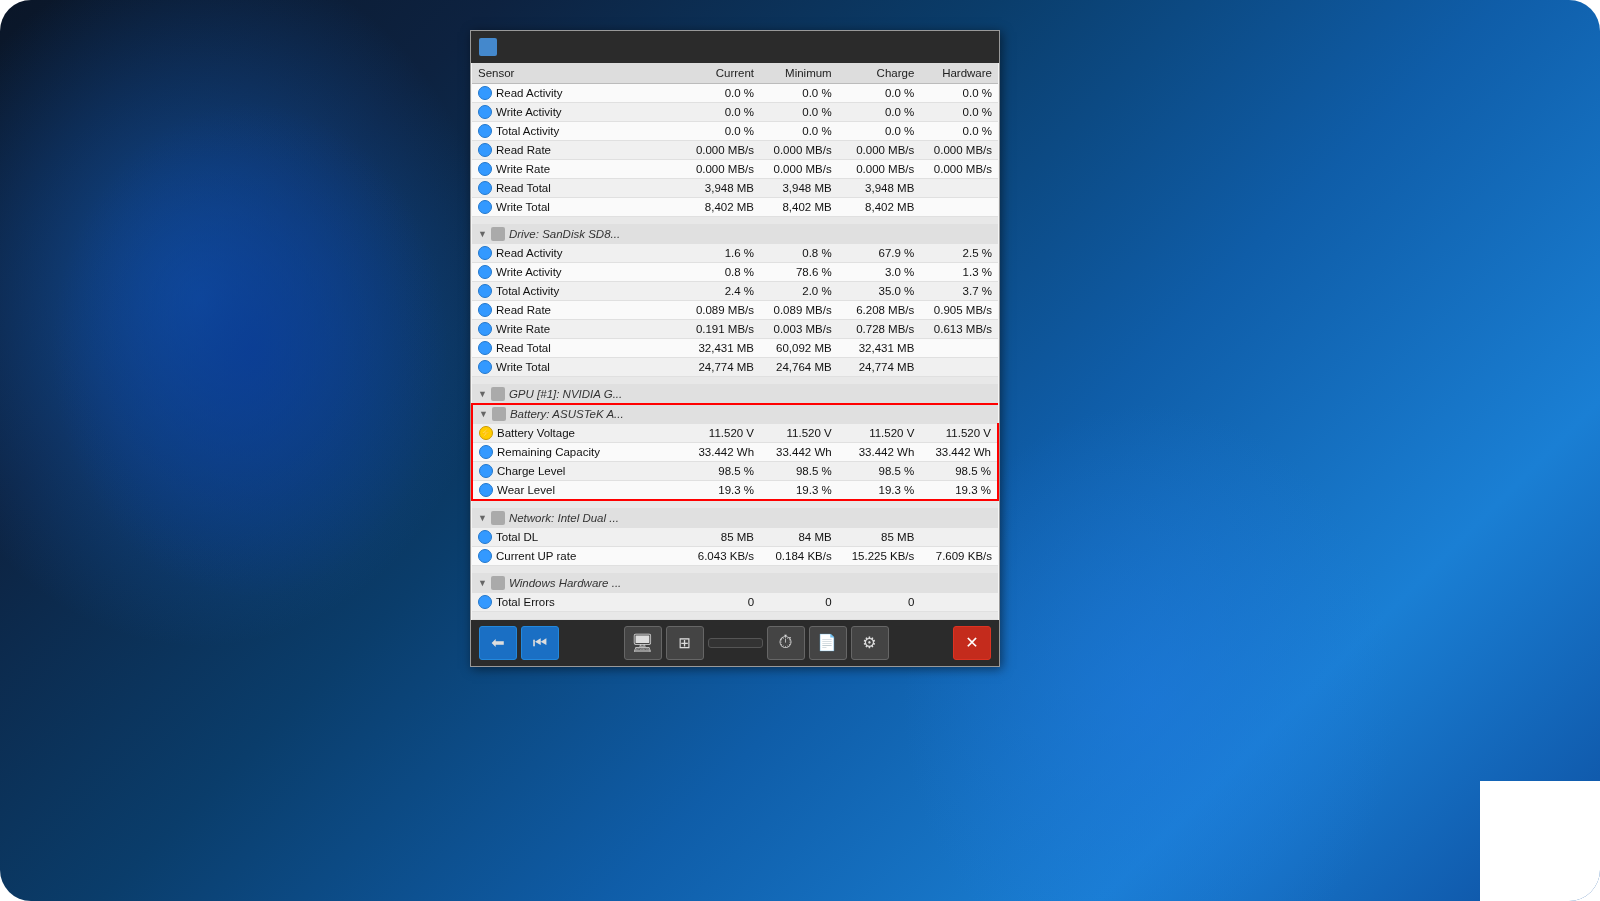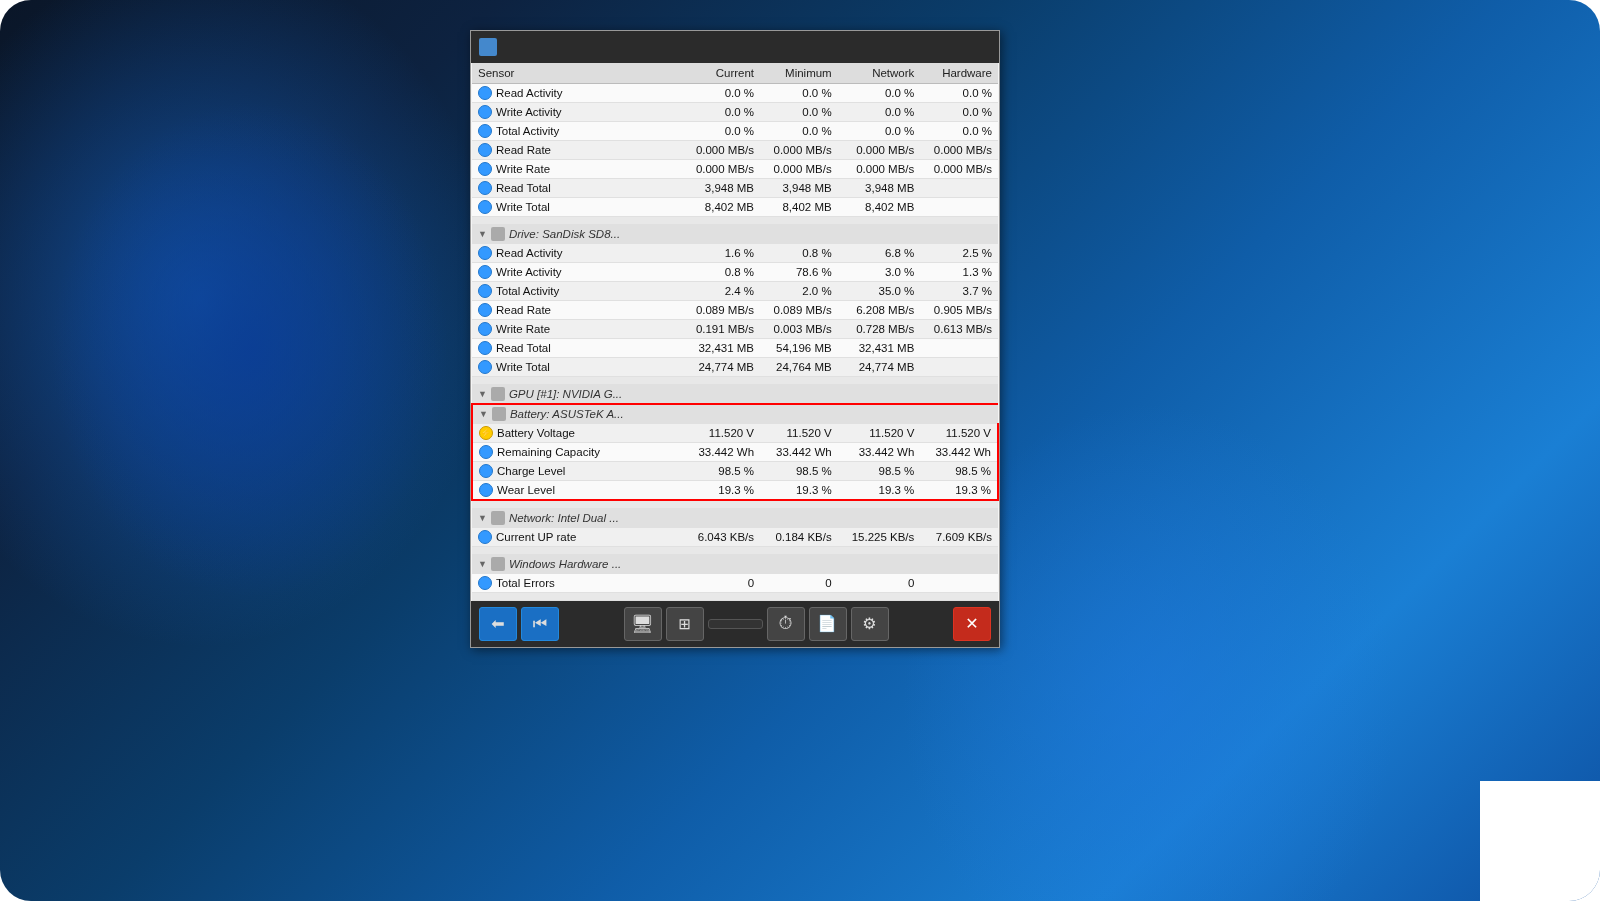--- a/index.html
+++ b/index.html
@@ -270,21 +270,21 @@
       </div>
     </div>
 
     <div class="table-container" style="max-height:700px;">
       <table>
         <thead>
           <tr>
             <th style="width:40%">Sensor</th>
             <th>Current</th>
             <th>Minimum</th>
-            <th>Network</th>
+            <th>Charge</th>
             <th>Hardware</th>
           </tr>
         </thead>
         <tbody id="sensor-tbody">
         <tr>
               <td>
                 <div class="sensor-cell">
                   <span class="sensor-icon icon-blue"></span>
                   <span>Read Activity</span>
                 </div>
@@ -380,21 +380,21 @@
             </tr>
             <tr>
               <td>
                 <div class="sensor-cell">
                   <span class="sensor-icon icon-blue"></span>
                   <span>Read Activity</span>
                 </div>
               </td>
               <td>1.6 %</td>
               <td>0.8 %</td>
-              <td>6.8 %</td>
+              <td>67.9 %</td>
               <td>2.5 %</td>
             </tr>
             <tr>
               <td>
                 <div class="sensor-cell">
                   <span class="sensor-icon icon-blue"></span>
                   <span>Write Activity</span>
                 </div>
               </td>
               <td>0.8 %</td>
@@ -439,21 +439,21 @@
               <td>0.613 MB/s</td>
             </tr>
             <tr>
               <td>
                 <div class="sensor-cell">
                   <span class="sensor-icon icon-blue"></span>
                   <span>Read Total</span>
                 </div>
               </td>
               <td>32,431 MB</td>
-              <td>54,196 MB</td>
+              <td>60,092 MB</td>
               <td>32,431 MB</td>
               <td></td>
             </tr>
             <tr>
               <td>
                 <div class="sensor-cell">
                   <span class="sensor-icon icon-blue"></span>
                   <span>Write Total</span>
                 </div>
               </td>
@@ -535,20 +535,32 @@
               <td colspan="5" style="background: rgb(232, 232, 232);"></td>
             </tr>
             <tr style="background: rgb(224, 224, 224);">
               <td colspan="5">
                 <div class="section-label">
                   <span class="chevron">▼</span>
                   <span style="width: 14px; height: 14px; background: rgb(170, 170, 170); border-radius: 2px; display: inline-block; flex-shrink: 0;"></span>
                   <span>Network: Intel Dual ...</span>
                 </div>
               </td>
+            </tr>
+            <tr>
+              <td>
+                <div class="sensor-cell">
+                  <span class="sensor-icon icon-blue"></span>
+                  <span>Total DL</span>
+                </div>
+              </td>
+              <td>85 MB</td>
+              <td>84 MB</td>
+              <td>85 MB</td>
+              <td></td>
             </tr>
             <tr>
               <td>
                 <div class="sensor-cell">
                   <span class="sensor-icon icon-blue"></span>
                   <span>Current UP rate</span>
                 </div>
               </td>
               <td>6.043 KB/s</td>
               <td>0.184 KB/s</td>

